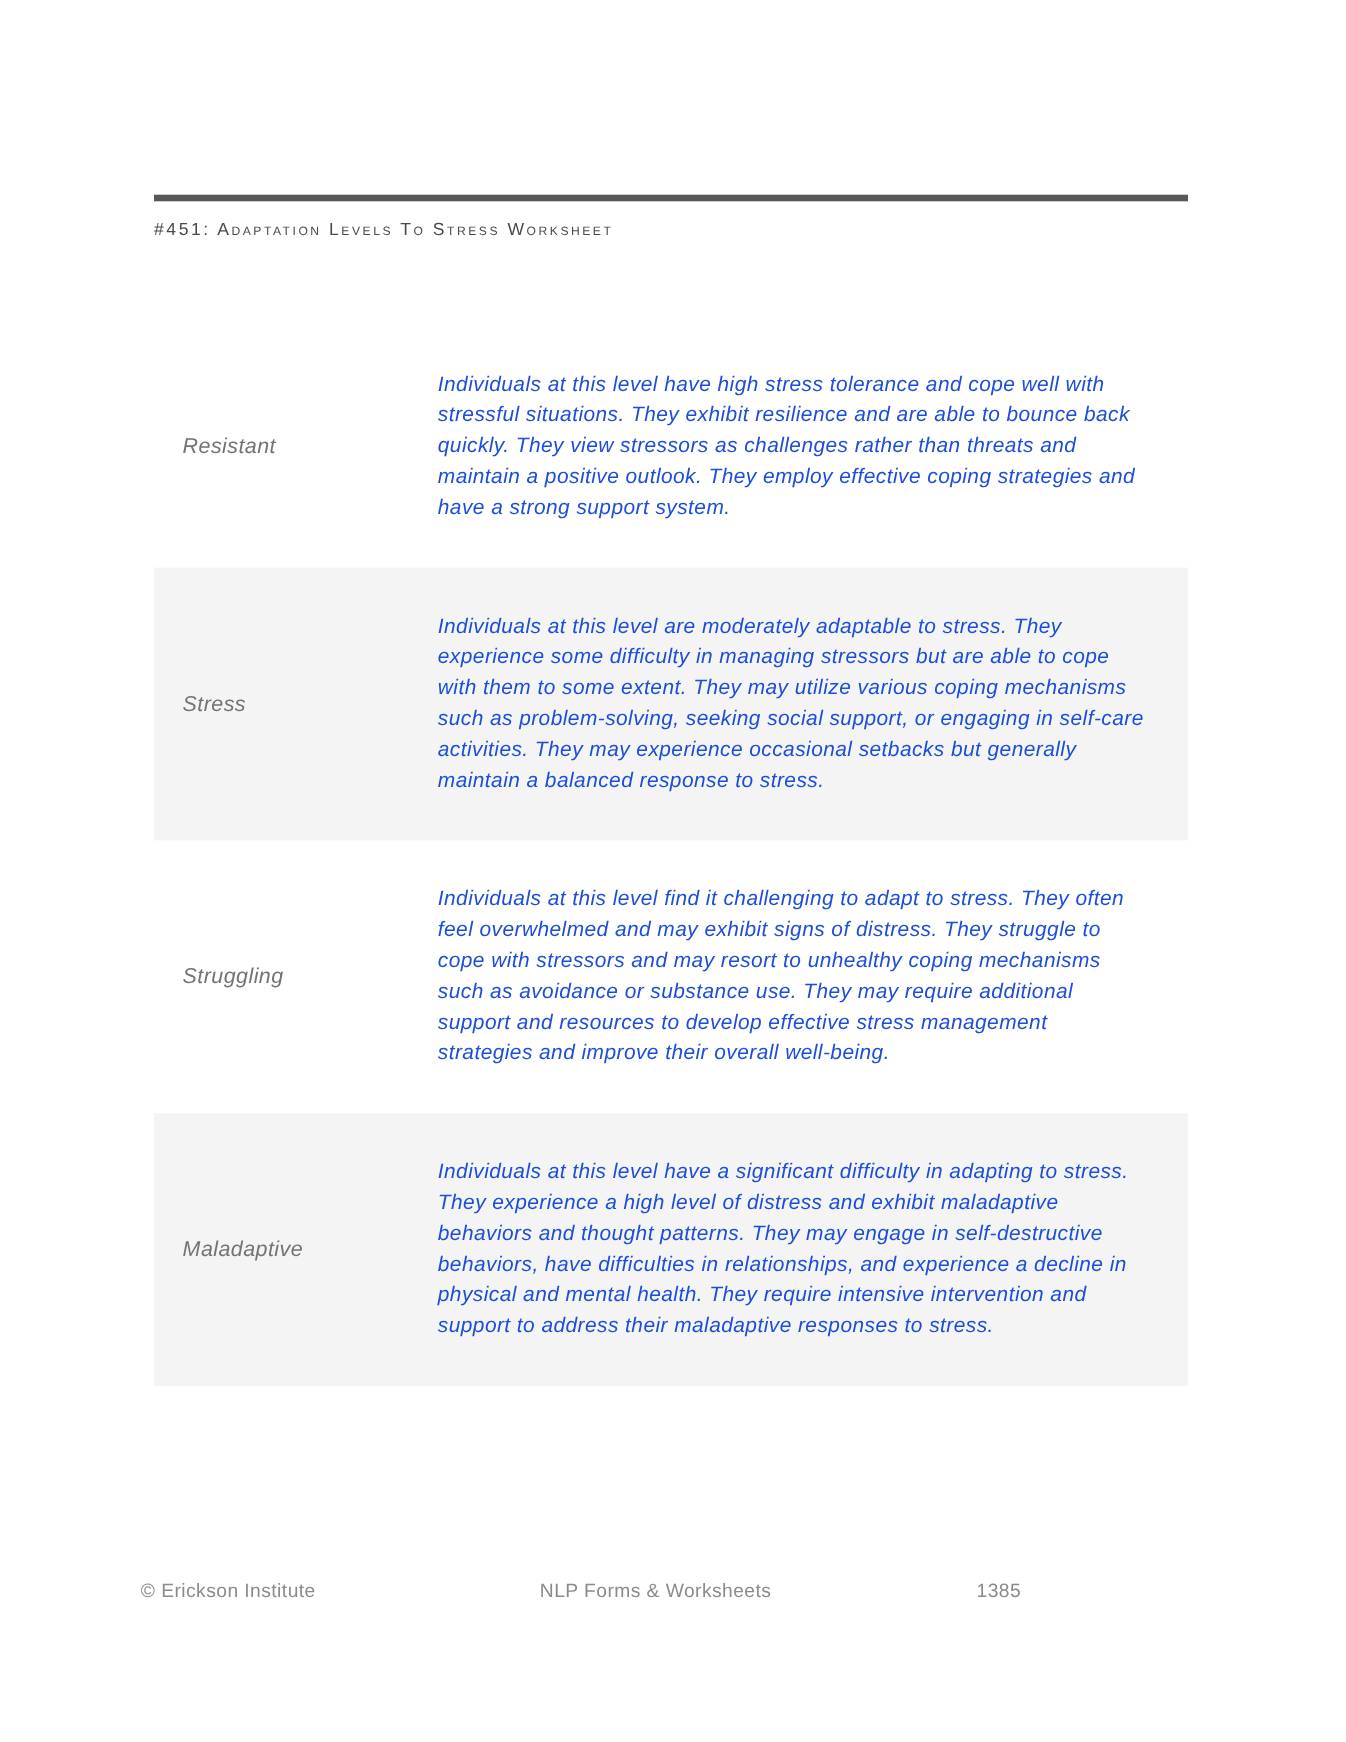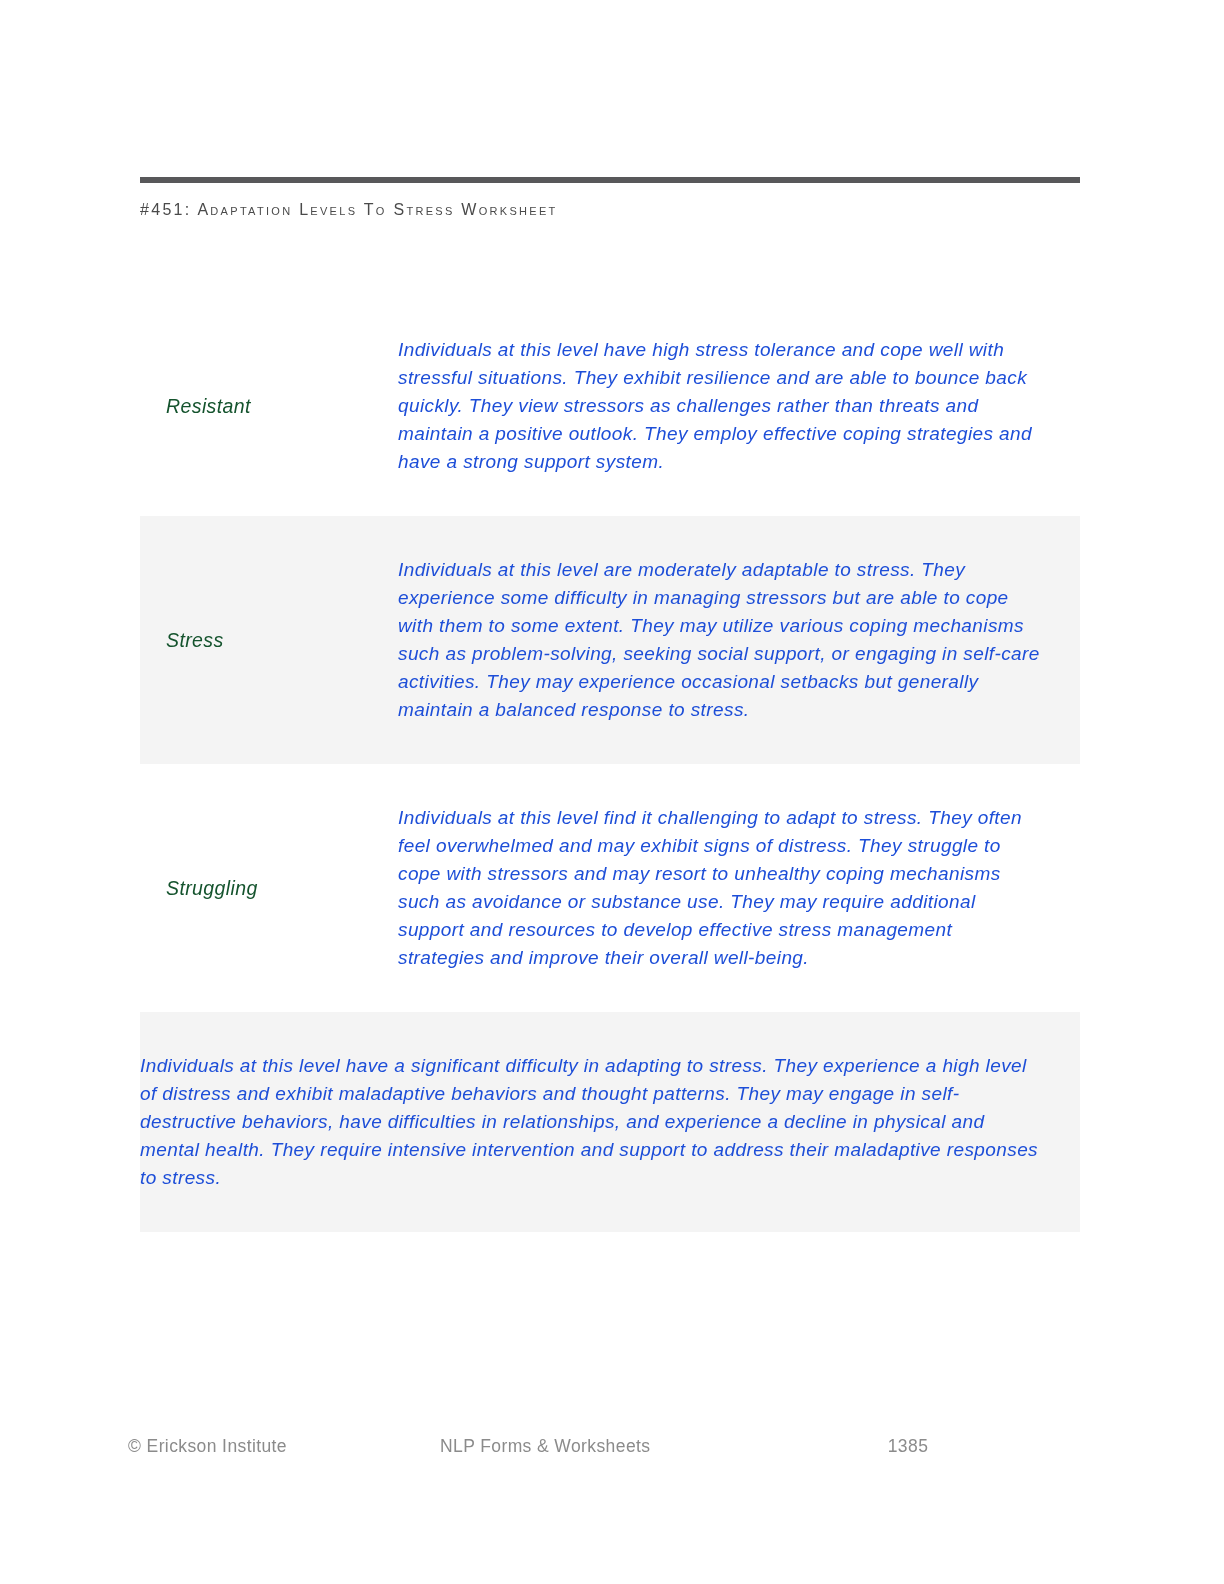--- a/index.html
+++ b/index.html
@@ -48,21 +48,21 @@
     background: #f4f4f4;
   }
   .level-name {
     width: 258px;
     padding-left: 26px;
     display: flex;
     align-items: center;
     font-style: italic;
     font-size: 19.5px;
     letter-spacing: 0.4px;
-    color: #14532d;
+    color: #737373;
     flex-shrink: 0;
   }
   .level-desc {
     flex: 1;
     padding-right: 36px;
     font-style: italic;
     font-size: 19px;
     line-height: 28px;
     letter-spacing: 0.4px;
     color: #1d4ed8;
@@ -76,21 +76,21 @@
     width: 936px;
     display: flex;
     align-items: baseline;
   }
   .footer > span {
     flex: 1;
     font-size: 17.5px;
     letter-spacing: 0.4px;
     color: #8b8b8b;
   }
-  .footer .footer-center { }
+  .footer .footer-center { text-align: center; }
   .footer .footer-right  { text-align: center; }
 </style>
 </head>
 <body>
 
 <div class="header">
   <div class="header-rule"></div>
   <div class="page-title">#451: Adaptation Levels To Stress Worksheet</div>
 </div>
 
@@ -105,20 +105,21 @@
     <div class="level-name">Stress</div>
     <div class="level-desc">Individuals at this level are moderately adaptable to stress. They experience some difficulty in managing stressors but are able to cope with them to some extent. They may utilize various coping mechanisms such as problem-solving, seeking social support, or engaging in self-care activities. They may experience occasional setbacks but generally maintain a balanced response to stress.</div>
   </div>
 
   <div class="level-row">
     <div class="level-name">Struggling</div>
     <div class="level-desc">Individuals at this level find it challenging to adapt to stress. They often feel overwhelmed and may exhibit signs of distress. They struggle to cope with stressors and may resort to unhealthy coping mechanisms such as avoidance or substance use. They may require additional support and resources to develop effective stress management strategies and improve their overall well-being.</div>
   </div>
 
   <div class="level-row alt">
+    <div class="level-name">Maladaptive</div>
     <div class="level-desc">Individuals at this level have a significant difficulty in adapting to stress. They experience a high level of distress and exhibit maladaptive behaviors and thought patterns. They may engage in self-destructive behaviors, have difficulties in relationships, and experience a decline in physical and mental health. They require intensive intervention and support to address their maladaptive responses to stress.</div>
   </div>
 
 </div>
 
 <div class="footer">
   <span class="footer-left">© Erickson Institute</span>
   <span class="footer-center">NLP Forms &amp; Worksheets</span>
   <span class="footer-right">1385</span>
 </div>

